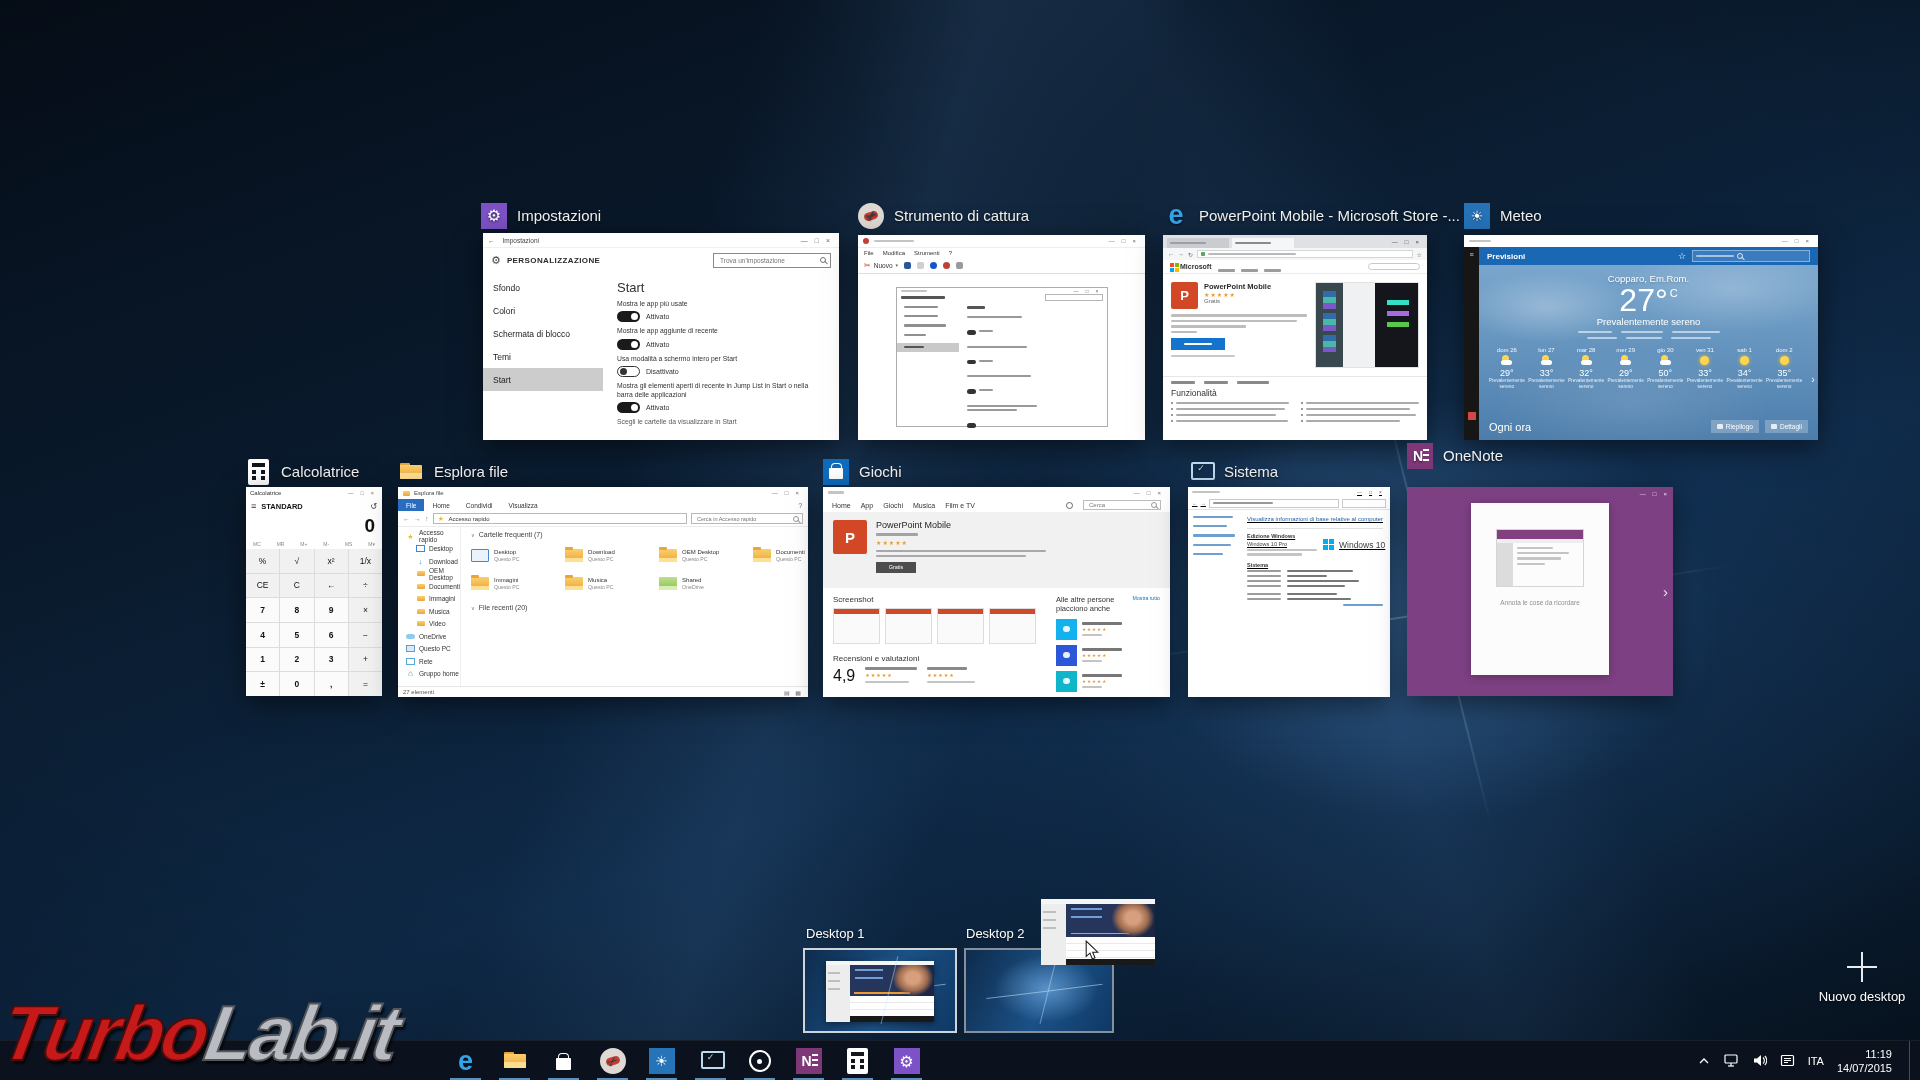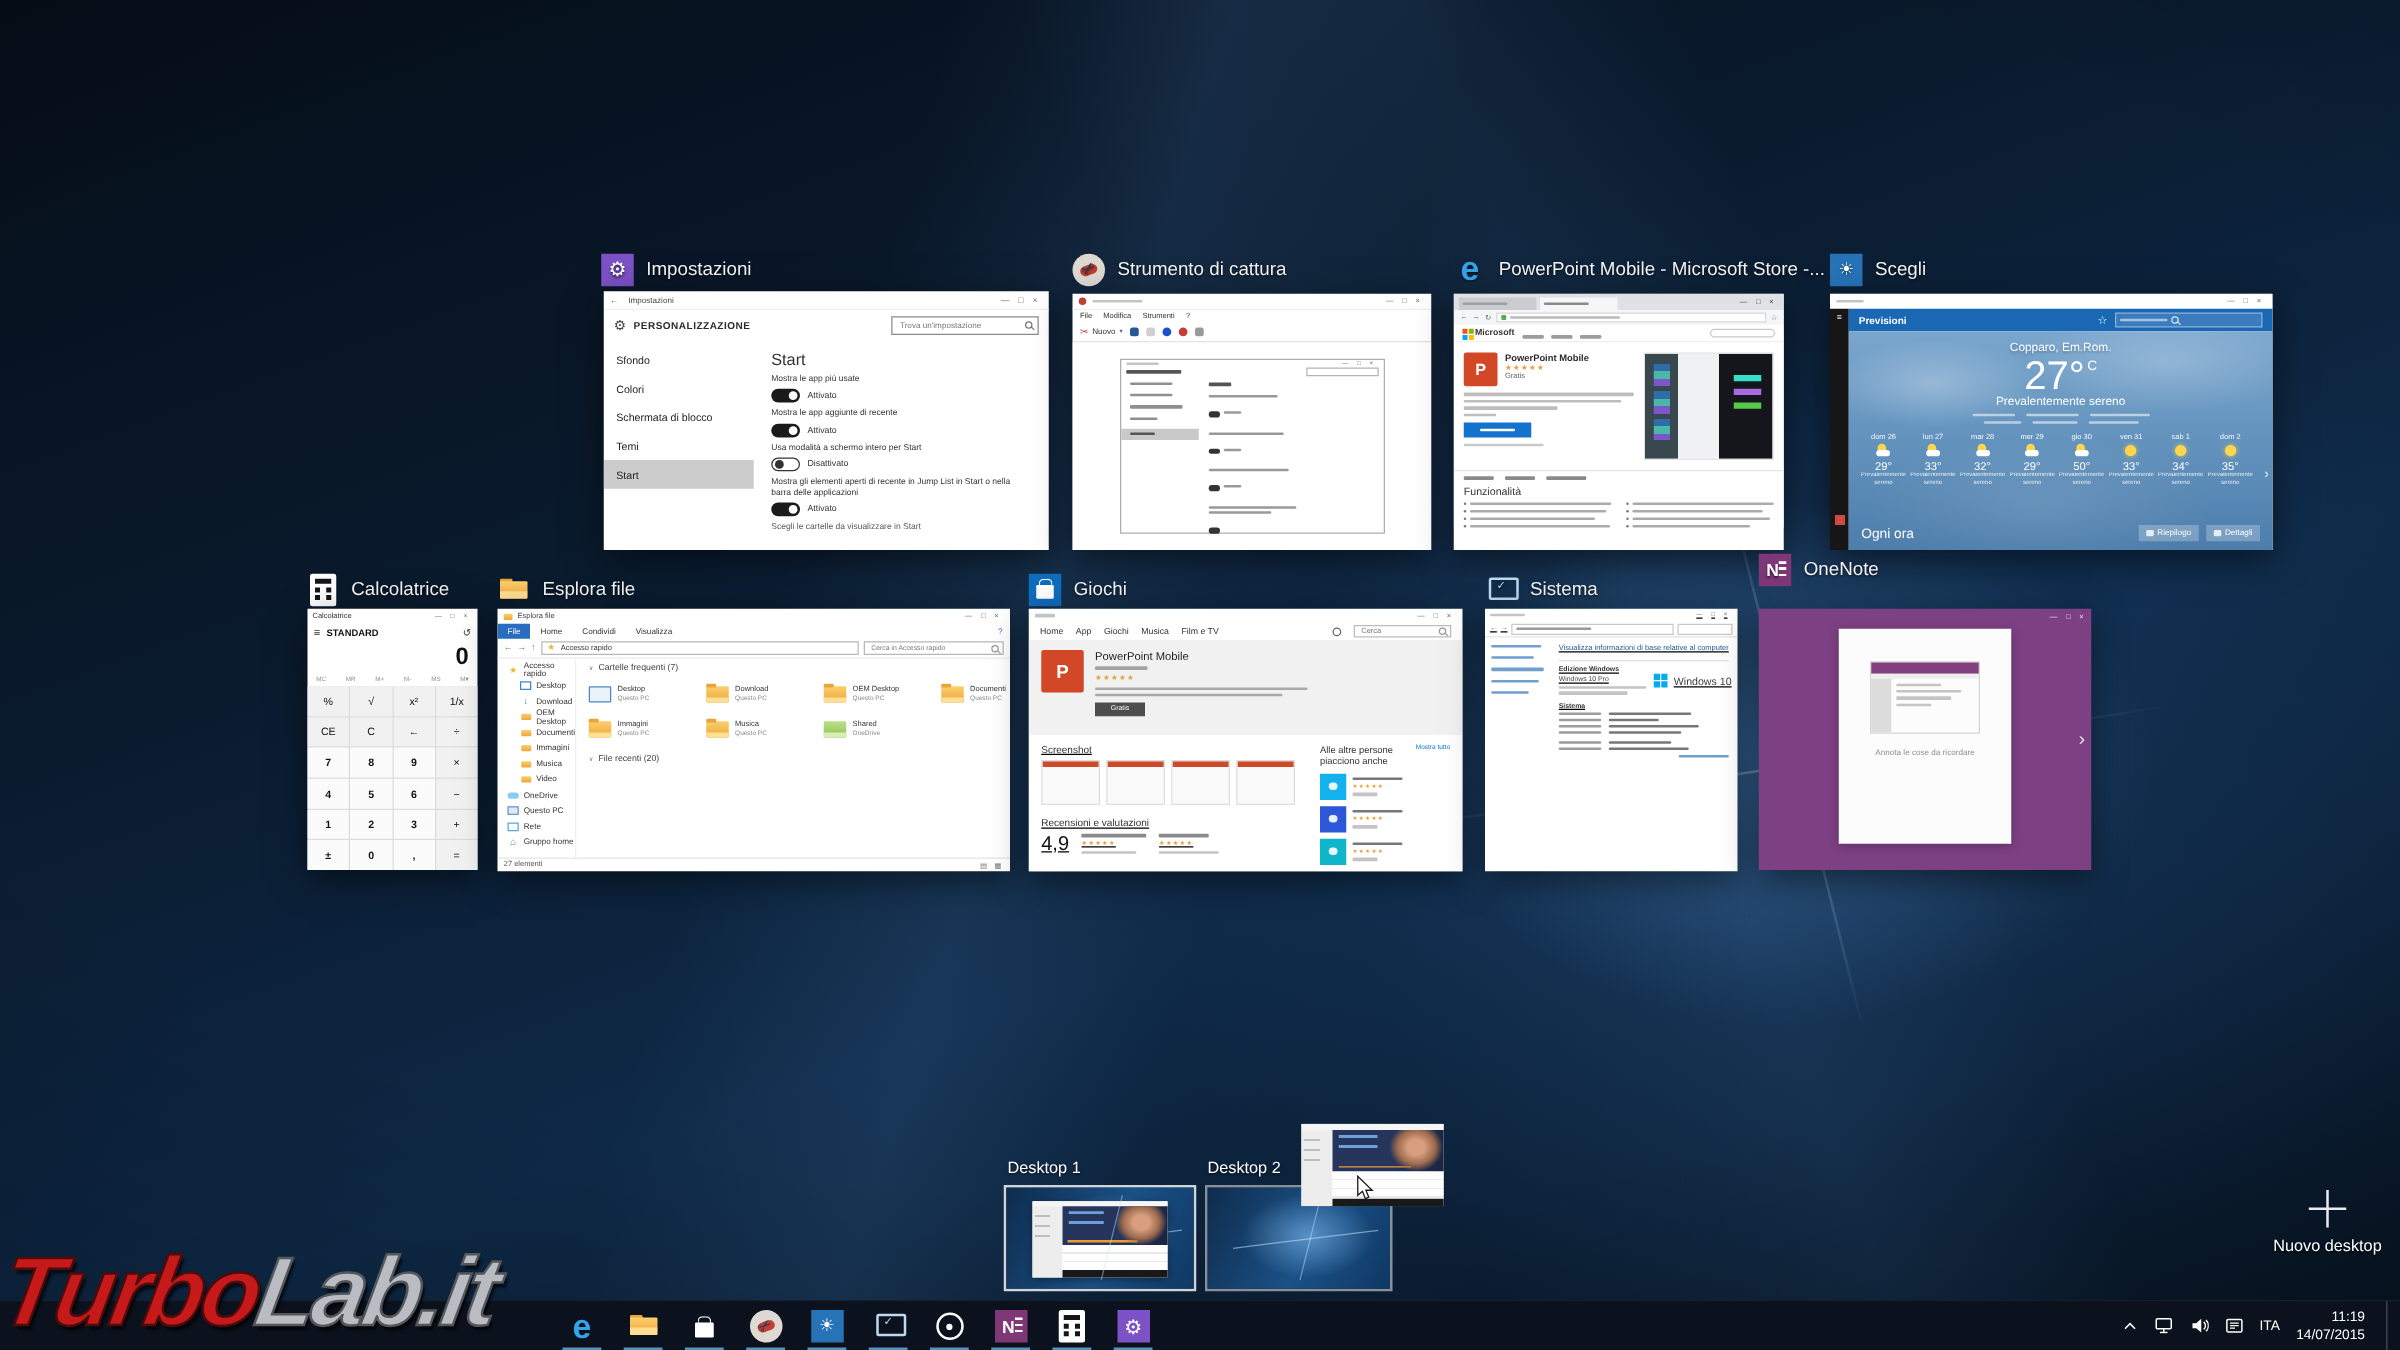--- a/index.html
+++ b/index.html
@@ -265,21 +265,21 @@
   .sto-search input{border:none;outline:none;background:transparent;width:100%;font-size:6px;color:#9a9a9a;font-family:inherit;}
   .sto-phead{height:76px;background:#f1f1f1;display:flex;gap:9px;padding:8px 10px;}
   .sto-ptile{width:34px;height:34px;background:#d24726;border-radius:2px;color:#fff;display:flex;align-items:center;justify-content:center;font-size:15px;font-weight:bold;flex:none;}
   .sto-pcol{flex:1;}
   .sto-pname{font-size:9px;color:#1f1f1f;}
   .sto-pub{width:42px;background:#a3a3a3;margin:3px 0;}
   .sto-desc{margin-top:4px;display:flex;flex-direction:column;gap:3px;}
   .sto-desc .sk{background:#a9a9a9;height:2.2px;}
   .sto-btn{margin-top:5px;width:40px;height:11px;background:#4d4d4d;color:#fff;font-size:5.5px;display:flex;align-items:center;justify-content:center;}
   .sto-body{display:flex;gap:12px;padding:7px 10px;background:#fff;}
-  .sto-left{flex:1;text-decoration:underline;}
+  .sto-left{flex:1;}
   .sec-h{font-size:8px;color:#333;margin-bottom:4px;}
   .shots{display:flex;gap:5px;}
   .shot{width:47px;height:36px;border:1px solid #ddd;background:linear-gradient(#cf4a28 0 5px,#fafafa 5px);}
   .sto-revrow{display:flex;gap:10px;align-items:flex-start;margin-top:4px;}
   .rating{font-size:16px;color:#111;}
   .rev{display:flex;flex-direction:column;gap:2.5px;}
   .rev .stars{font-size:5px;}
   .sto-right{width:104px;}
   .also-head{display:flex;gap:4px;align-items:flex-start;}
   .also-t{font-size:7.5px;color:#333;line-height:1.25;flex:1;}
@@ -624,21 +624,21 @@
             <span class="bul">
               <span class="sk" style="max-width:80%"></span>
             </span>
         </div>
       </div>
     </div>
   </div>
 
   <div class="hd" id="hd-met">
     <span class="hic suntile"></span>
-    <span>Scegli</span>
+    <span>Meteo</span>
   </div>
   <div class="win" id="win-met">
     <div class="met-tbar">
       <span class="sk"></span>
       <span class="wcs">
           <span class="wmn"></span>
           <span class="wmx"></span>
           <span class="wcl"></span>
         </span>
     </div>

